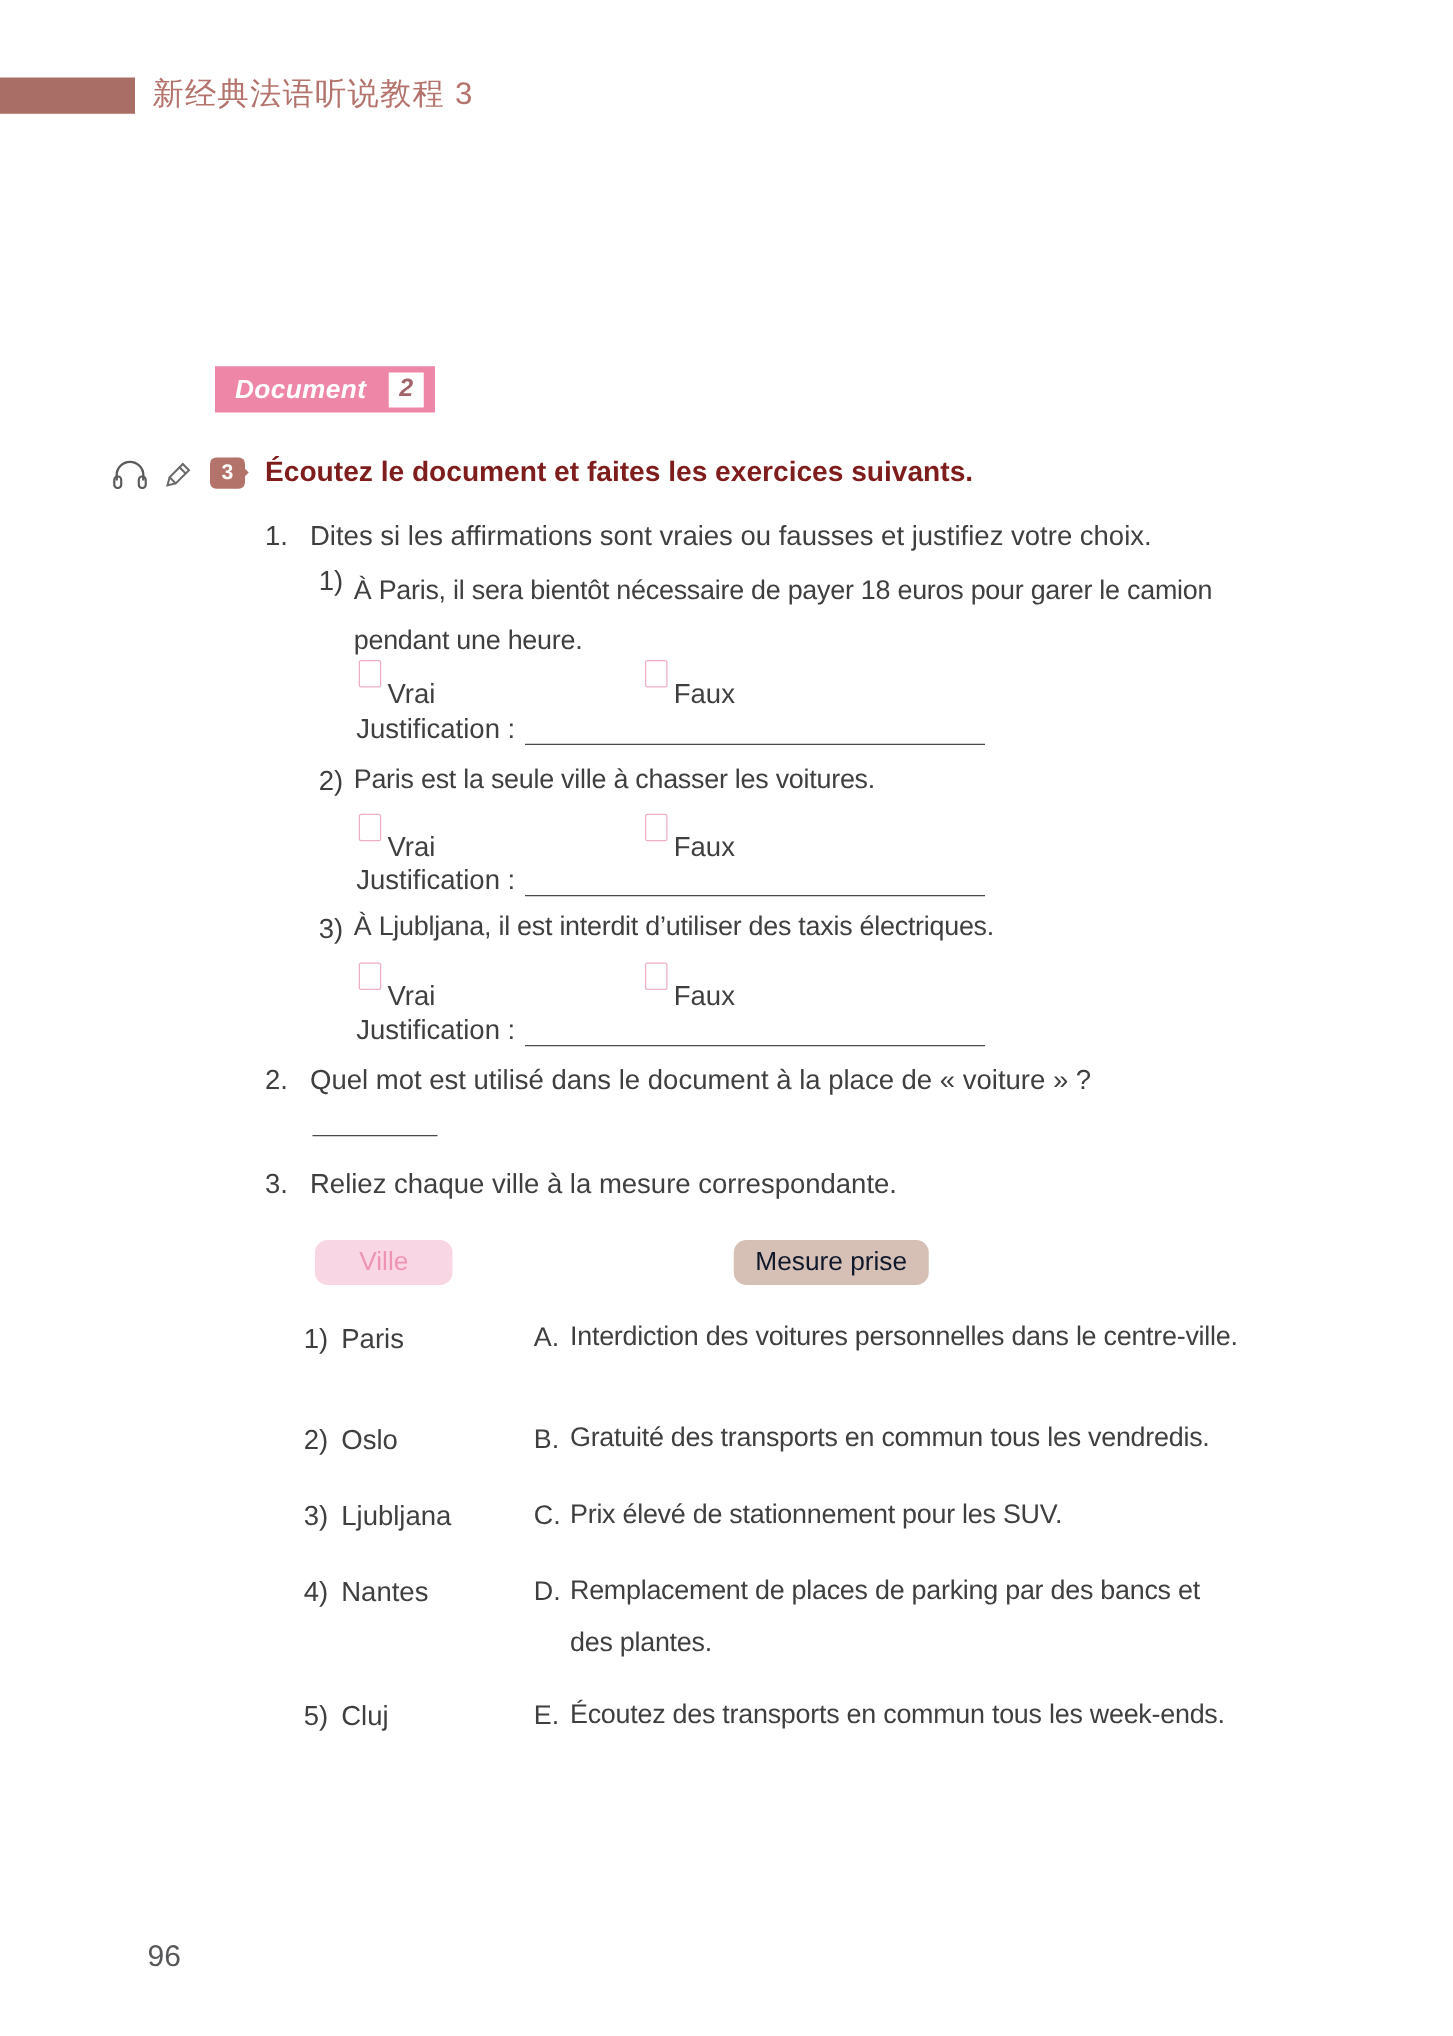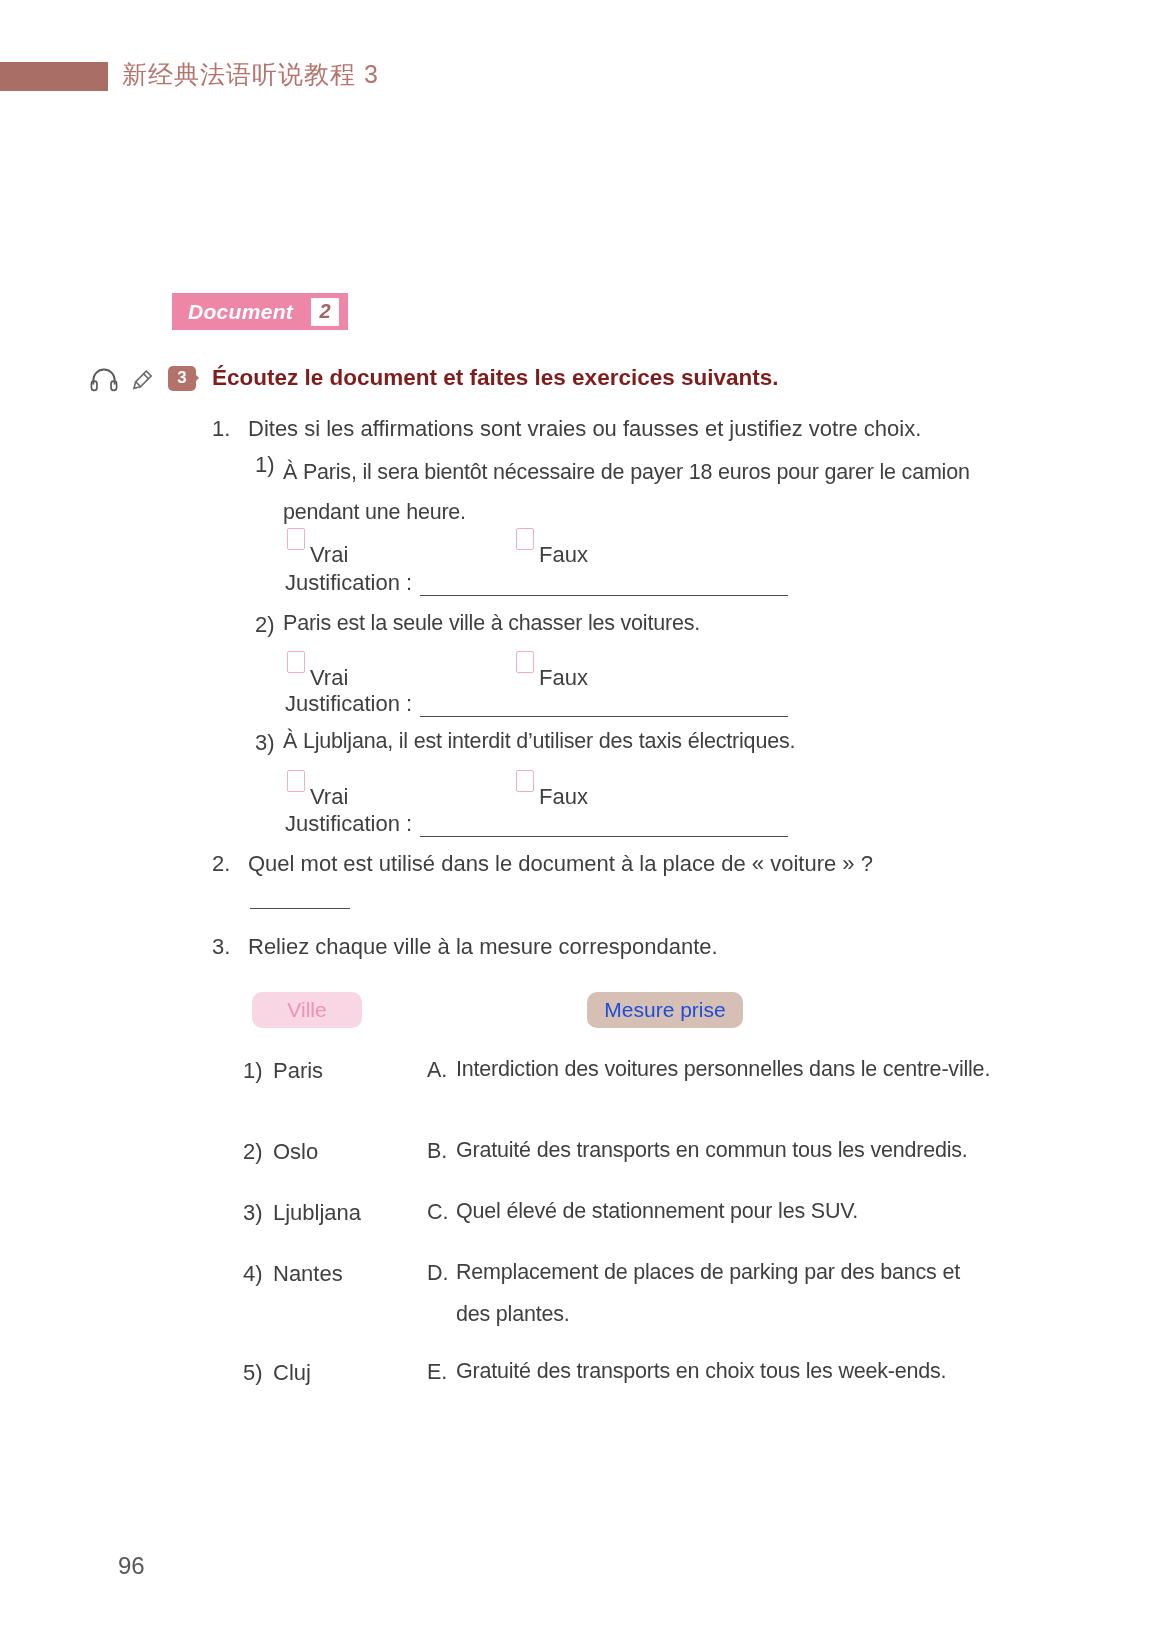--- a/index.html
+++ b/index.html
@@ -58,21 +58,21 @@
   .just-row { position:absolute; left:285px; display:flex; align-items:flex-end; }
   .just-label { font-size:22px; white-space:nowrap; }
   .just-line { width:368px; margin-left:8px; border-bottom:1.5px solid #4a4a4a; height:26px; }
 
   .blank-line { position:absolute; left:250px; width:100px; border-bottom:1.5px solid #4a4a4a; height:0; }
 
   
   .pill { position:absolute; height:36px; border-radius:10px; display:flex; align-items:center;
     justify-content:center; font-size:21px; }
   .pill-ville { left:252px; top:992px; width:110px; background:#f9d6e3; color:#ee93b3; }
-  .pill-mesure { left:587px; top:992px; width:156px; background:#d6c0b6; color:#1d4ed8; }
+  .pill-mesure { left:587px; top:992px; width:156px; background:#d6c0b6; color:#0f172a; }
 
   .pair-row { position:absolute; left:0; width:1162px; }
   .pair-num { position:absolute; left:243px; font-size:22px; }
   .pair-city { position:absolute; left:273px; font-size:22px; }
   .pair-letter { position:absolute; left:427px; font-size:21.5px; }
   .pair-measure { position:absolute; left:456px; width:540px; font-size:21.5px;
     letter-spacing:-0.2px; line-height:42px; margin-top:0; top:-10px; }
   .pair-row.nowrap .pair-measure { white-space:nowrap; width:auto; }
   .pair-row.narrow .pair-measure { width:510px; }
 
@@ -184,30 +184,30 @@
   <div class="pair-row nowrap" style="top:1139px;">
     <span class="pair-num">2)</span>
     <span class="pair-city">Oslo</span>
     <span class="pair-letter">B.</span>
     <div class="pair-measure">Gratuité des transports en commun tous les vendredis.</div>
   </div>
   <div class="pair-row nowrap" style="top:1200px;">
     <span class="pair-num">3)</span>
     <span class="pair-city">Ljubljana</span>
     <span class="pair-letter">C.</span>
-    <div class="pair-measure">Quel élevé de stationnement pour les SUV.</div>
+    <div class="pair-measure">Prix élevé de stationnement pour les SUV.</div>
   </div>
   <div class="pair-row narrow" style="top:1261px;">
     <span class="pair-num">4)</span>
     <span class="pair-city">Nantes</span>
     <span class="pair-letter">D.</span>
     <div class="pair-measure">Remplacement de places de parking par des bancs et des plantes.</div>
   </div>
   <div class="pair-row nowrap" style="top:1360px;">
     <span class="pair-num">5)</span>
     <span class="pair-city">Cluj</span>
     <span class="pair-letter">E.</span>
-    <div class="pair-measure">Gratuité des transports en choix tous les week-ends.</div>
+    <div class="pair-measure">Écoutez des transports en commun tous les week-ends.</div>
   </div>
 
   <div class="page-number">96</div>
 
 </div>
 
 </body></html>

